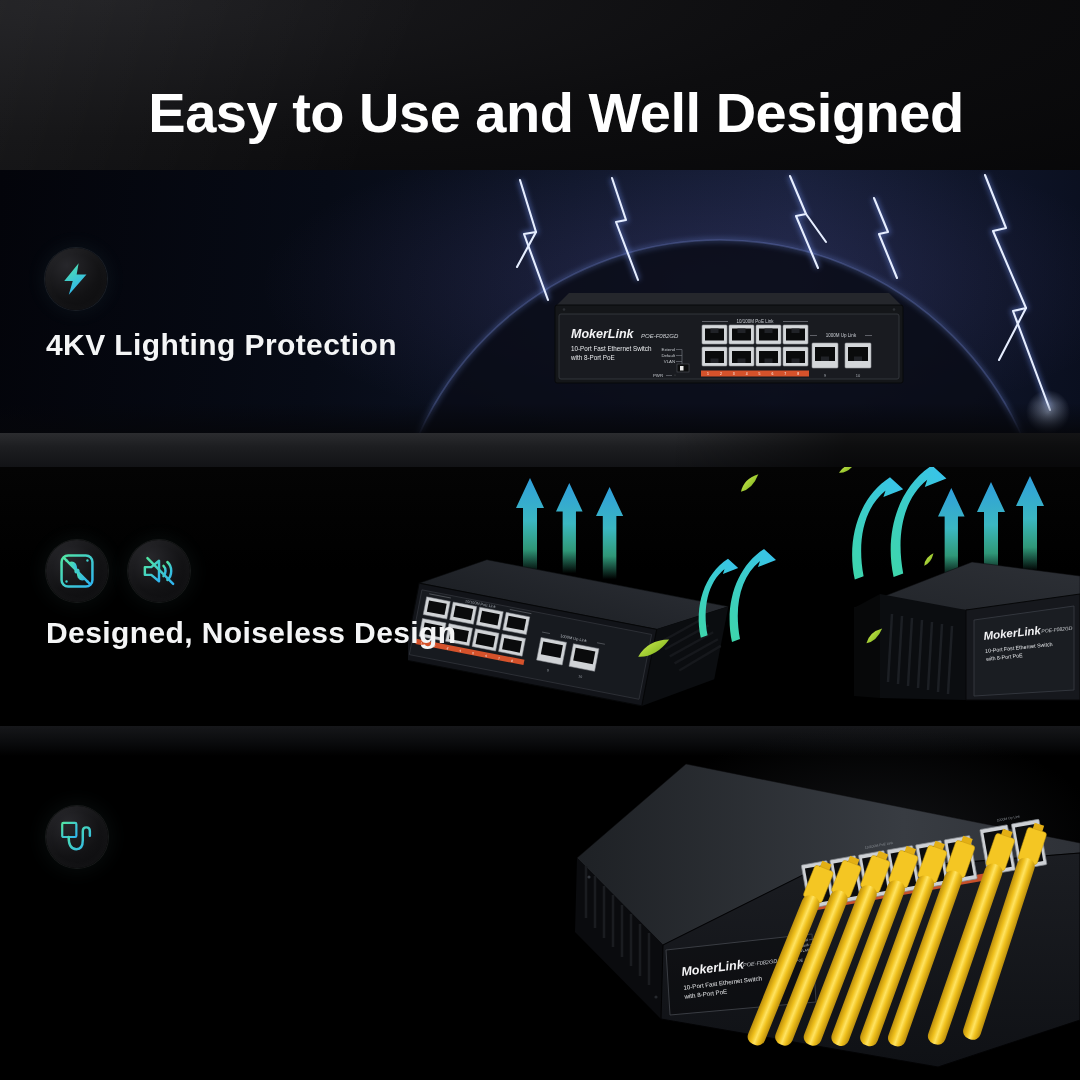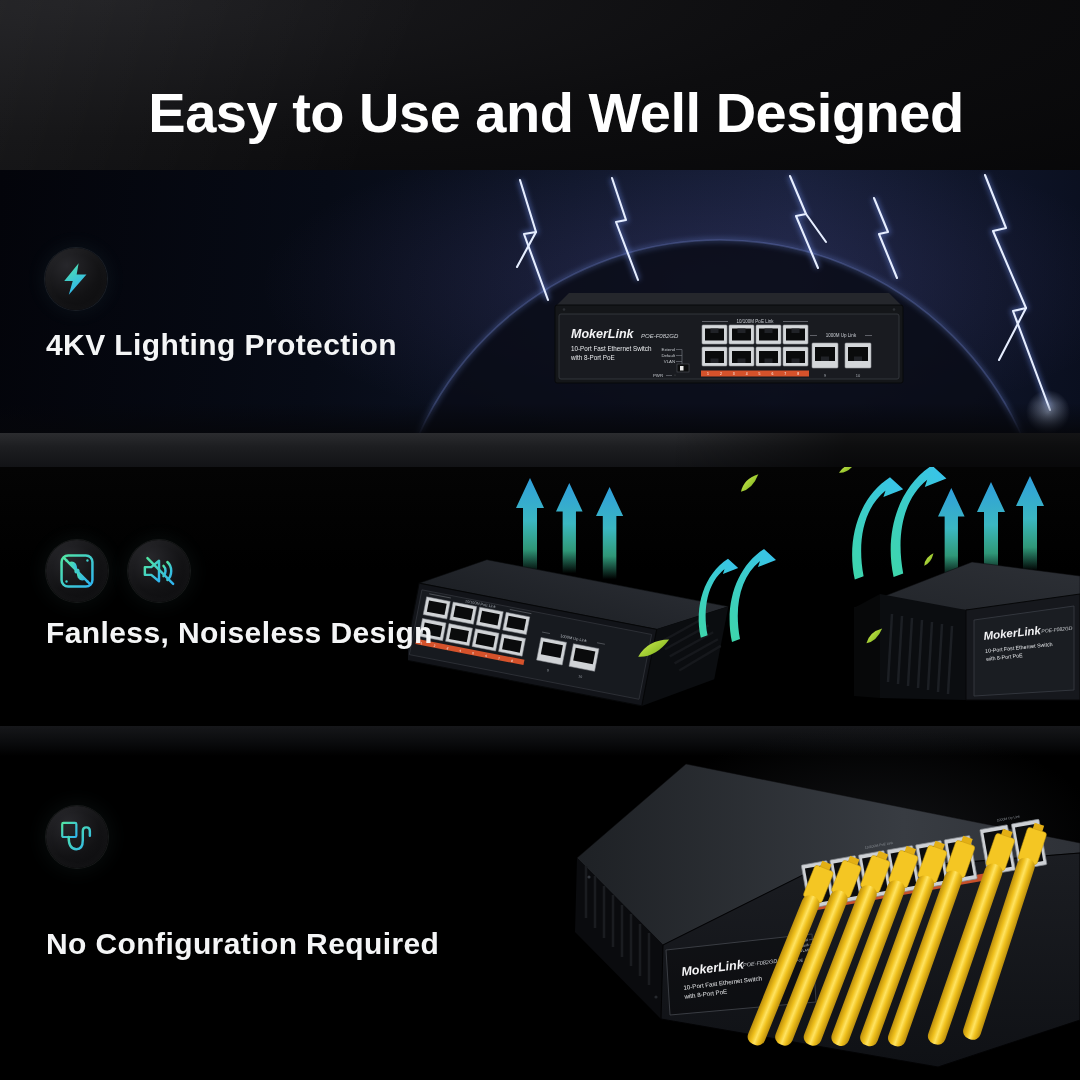--- a/index.html
+++ b/index.html
@@ -327,21 +327,21 @@
         <stop offset="0" stop-color="#52e6a4"></stop>
             <stop offset="1" stop-color="#2fb4f0"></stop>
           </linearGradient>
         </defs>
       <path d="M3,10 L8,10 L14,5 L14,21 L8,16 L3,16 Z" fill="none" stroke="url(#acc3)" stroke-width="1.9" stroke-linejoin="round"></path>
       <path d="M17.5,9 C19.6,11 19.6,15 17.5,17" fill="none" stroke="url(#acc3)" stroke-width="1.9" stroke-linecap="round"></path>
       <path d="M20.5,6 C24.5,9.5 24.5,16.5 20.5,20" fill="none" stroke="url(#acc3)" stroke-width="1.9" stroke-linecap="round"></path>
       <line x1="5" y1="3" x2="25" y2="23" stroke="url(#acc3)" stroke-width="1.9" stroke-linecap="round"></line>
     </svg>
   </div>
-  <div class="abs feature-label" style="left:46px;top:616px">Fanless, Noiseless Design</div>
+  <div class="abs feature-label" style="left:46px;top:616px">Designed, Noiseless Design</div>
 
   <div class="abs divider2"></div>
   <div class="abs sec3"></div>
   <div class="abs sec3glow"></div>
 
   <svg class="abs" style="left:360px;top:735px" width="720" height="345" viewBox="0 0 720 345">
     <defs>
       <linearGradient id="dTop" x1="0" y1="0" x2="1" y2="0">
         <stop offset="0" stop-color="#1e2125"></stop>
           <stop offset=".65" stop-color="#383c42"></stop>
@@ -473,15 +473,14 @@
       <rect x="2" y="3" width="11" height="11" rx="1" fill="none" stroke="url(#acc4)" stroke-width="1.7"></rect>
       <g stroke="url(#acc4)" stroke-width="1">
         <line x1="4.5" y1="5.5" x2="4.5" y2="8.5"></line>
           <line x1="6.5" y1="5.5" x2="6.5" y2="8.5"></line>
         <line x1="8.5" y1="5.5" x2="8.5" y2="8.5"></line>
           <line x1="10.5" y1="5.5" x2="10.5" y2="8.5"></line>
       </g>
       <path d="M7,14 C7,20 9,23.5 13,23.5 C17,23.5 18,20.5 18,16.5 L18,9.5 C18,5.5 23.5,5.5 23.5,9.5 L23.5,13" fill="none" stroke="url(#acc4)" stroke-width="1.9" stroke-linecap="round"></path>
     </svg>
   </div>
-  <div class="abs feature-label" style="left:46px;top:927px">No Configuration Required</div>
 
 </div>
 
 </body></html>

